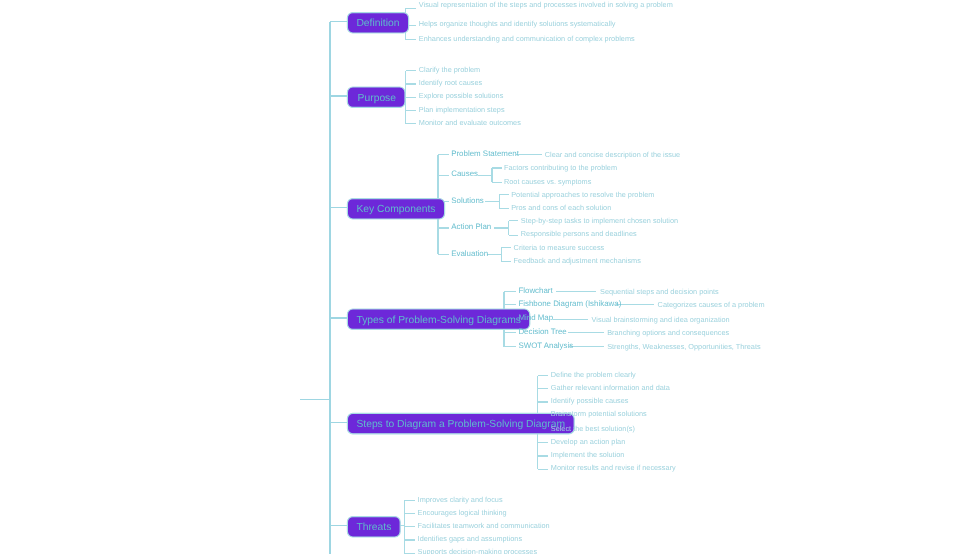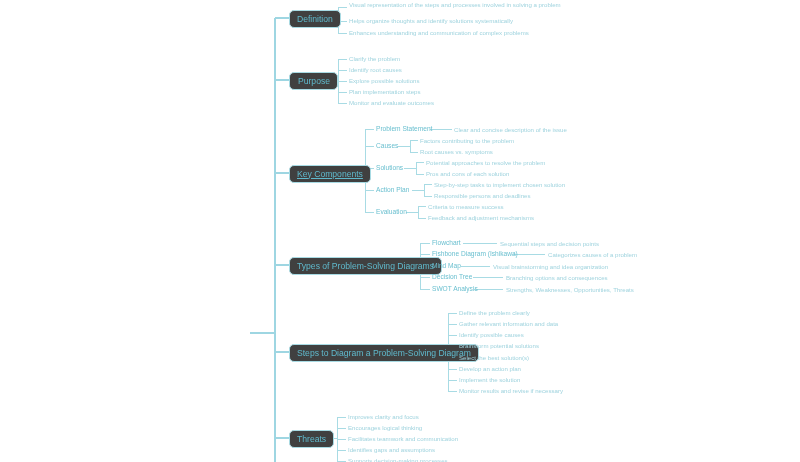--- a/index.html
+++ b/index.html
@@ -14,21 +14,21 @@
   
   .node{position:absolute;box-sizing:border-box;white-space:nowrap;}
 
   .root{
     background:#3a44e0;color:#ffffff;font-weight:bold;font-size:12.5px;
     border-radius:3px;padding:5px 10px 6px 10px;letter-spacing:.2px;
     line-height:1;
   }
 
   .branch{
-    border:1px solid #a8dbe4;background:#404040;color:#5fb9cc;
+    border:1px solid #a8dbe4;background:#6d28d9;color:#5fb9cc;
     border-radius:5px;font-size:8.6px;padding:3.5px 7px 4px 7px;
     line-height:1;
   }
 
   .sub{
     color:#6cc0d0;font-size:6.6px;line-height:1;background:transparent;
   }
 
   .leaf{
     color:#9fd3de;font-size:6.1px;line-height:1.45;background:transparent;
@@ -157,21 +157,21 @@
   <div class="node leaf" style="left:349px;top:29px;">Enhances understanding and communication of complex problems</div>
 
   <div class="node branch" style="left:289px;top:72px;padding-left:8px;">Purpose</div>
 
   <div class="node leaf" style="left:349px;top:55px;">Clarify the problem</div>
   <div class="node leaf" style="left:349px;top:66px;">Identify root causes</div>
   <div class="node leaf" style="left:349px;top:77px;">Explore possible solutions</div>
   <div class="node leaf" style="left:349px;top:88px;">Plan implementation steps</div>
   <div class="node leaf" style="left:349px;top:99px;">Monitor and evaluate outcomes</div>
 
-  <div class="node branch" style="left:289px;top:165px;text-decoration:underline;">Key Components</div>
+  <div class="node branch" style="left:289px;top:165px;">Key Components</div>
 
   <div class="node sub" style="left:376px;top:126px;">Problem Statement</div>
   <div class="node sub" style="left:376px;top:143px;">Causes</div>
   <div class="node sub" style="left:376px;top:165px;">Solutions</div>
   <div class="node sub" style="left:376px;top:187px;">Action Plan</div>
   <div class="node sub" style="left:376px;top:209px;">Evaluation</div>
 
   <div class="node leaf" style="left:454px;top:126px;">Clear and concise description of the issue</div>
 
   <div class="node leaf" style="left:420px;top:137px;">Factors contributing to the problem</div>

